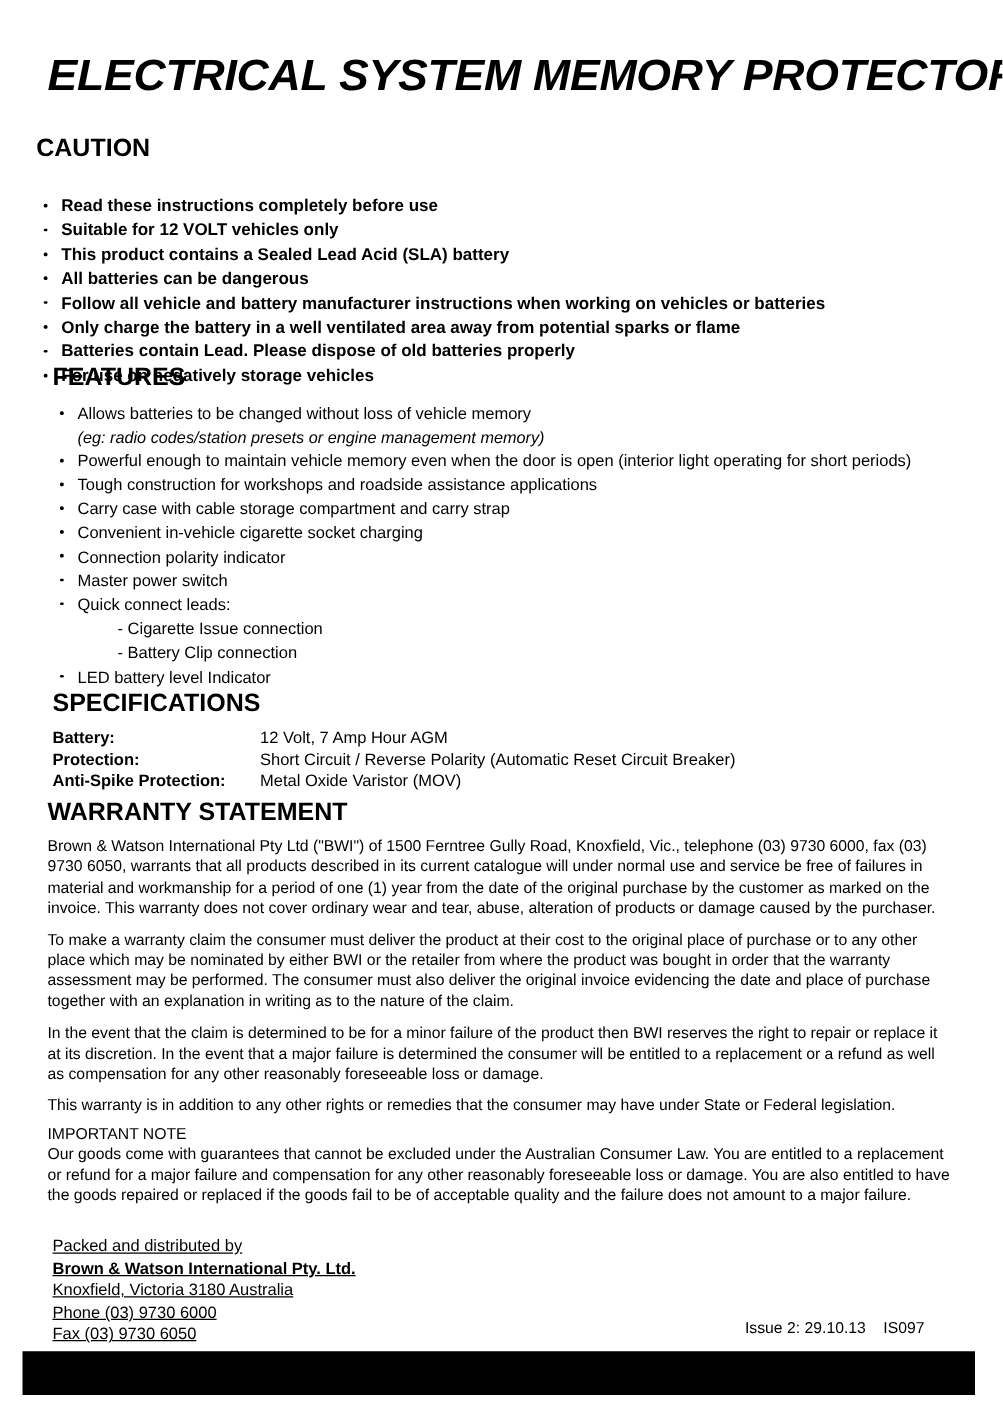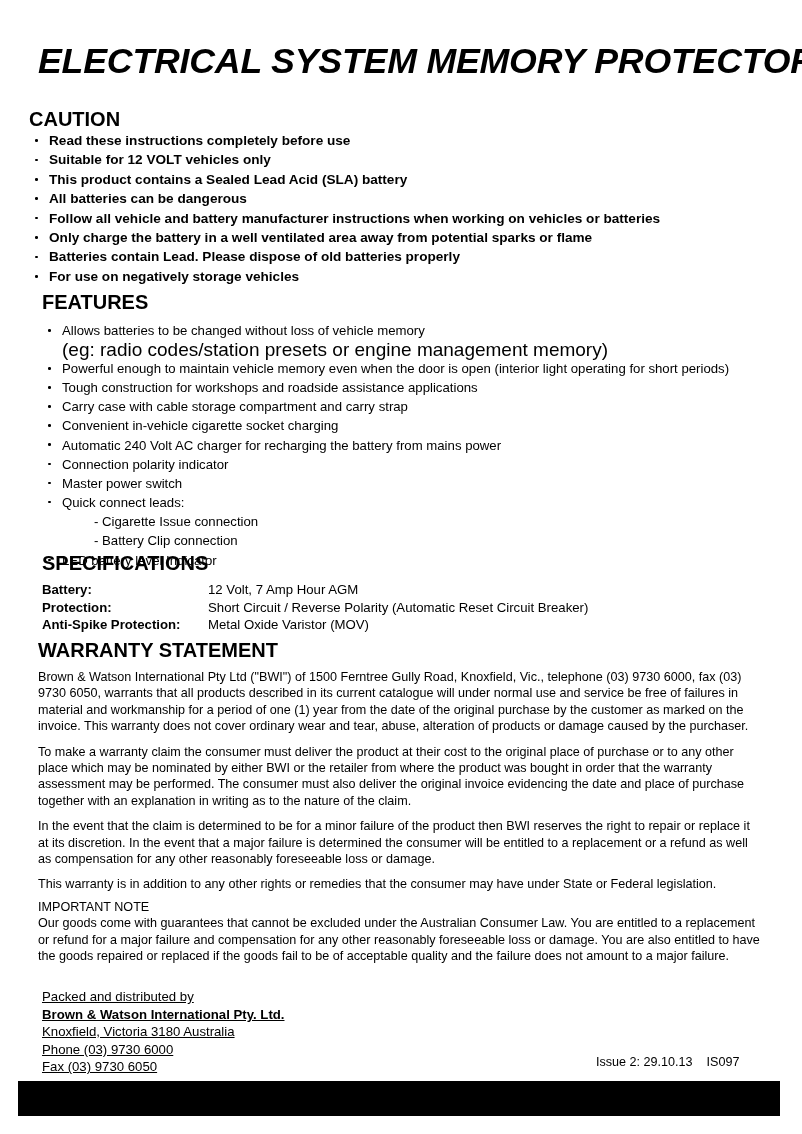--- a/index.html
+++ b/index.html
@@ -75,23 +75,24 @@
     font-weight: 700;
   }
   .caution-list > li > .bullet-dot { top: 0.62em; }
 
   .features-list > li {
     font-size: 13.2px;
     line-height: 19.1px;
     font-weight: 400;
   }
   .features-cont {
-    font-size: 19px;
+    font-size: 13px;
     line-height: 19.1px;
     padding-left: 20px;
+    font-style: italic;
   }
   .subitem {
     font-size: 13.2px;
     line-height: 19.4px;
     padding-left: 52px;
   }
 
   
   table.specs {
     border-collapse: collapse;
@@ -159,21 +160,21 @@
 </style>
 </head>
 <body>
 
 <div id="page">
 
   <div class="doc-title">ELECTRICAL SYSTEM MEMORY PROTECTOR</div>
 
   <div class="block" style="left:29px; top:107px; width:740px;">
     <div class="section-head">CAUTION</div>
-    <ul class="bullets caution-list" style="margin-top:0;">
+    <ul class="bullets caution-list" style="margin-top:24px;">
       <li>
         <span class="bullet-dot"></span>
         <span>Read these instructions completely before use</span>
       </li>
       <li>
         <span class="bullet-dot"></span>
         <span>Suitable for 12 VOLT vehicles only</span>
       </li>
       <li>
         <span class="bullet-dot"></span>
@@ -220,24 +221,20 @@
         <span class="bullet-dot"></span>
         <span>Tough construction for workshops and roadside assistance applications</span>
       </li>
       <li>
         <span class="bullet-dot"></span>
         <span>Carry case with cable storage compartment and carry strap</span>
       </li>
       <li>
         <span class="bullet-dot"></span>
         <span>Convenient in-vehicle cigarette socket charging</span>
-      </li>
-      <li>
-        <span class="bullet-dot"></span>
-        <span>Automatic 240 Volt AC charger for recharging the battery from mains power</span>
       </li>
       <li>
         <span class="bullet-dot"></span>
         <span>Connection polarity indicator</span>
       </li>
       <li>
         <span class="bullet-dot"></span>
         <span>Master power switch</span>
       </li>
       <li>

